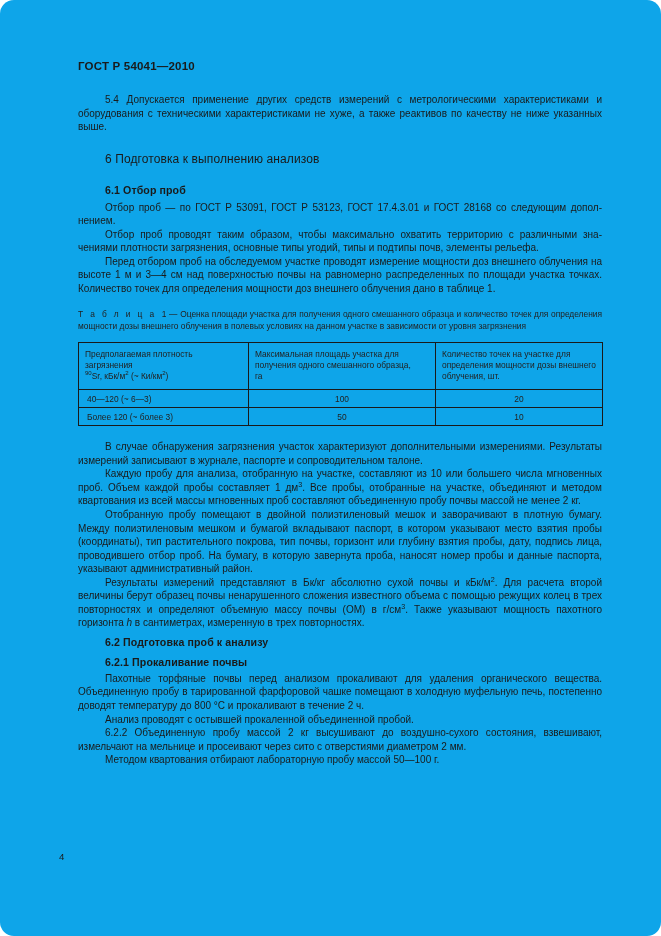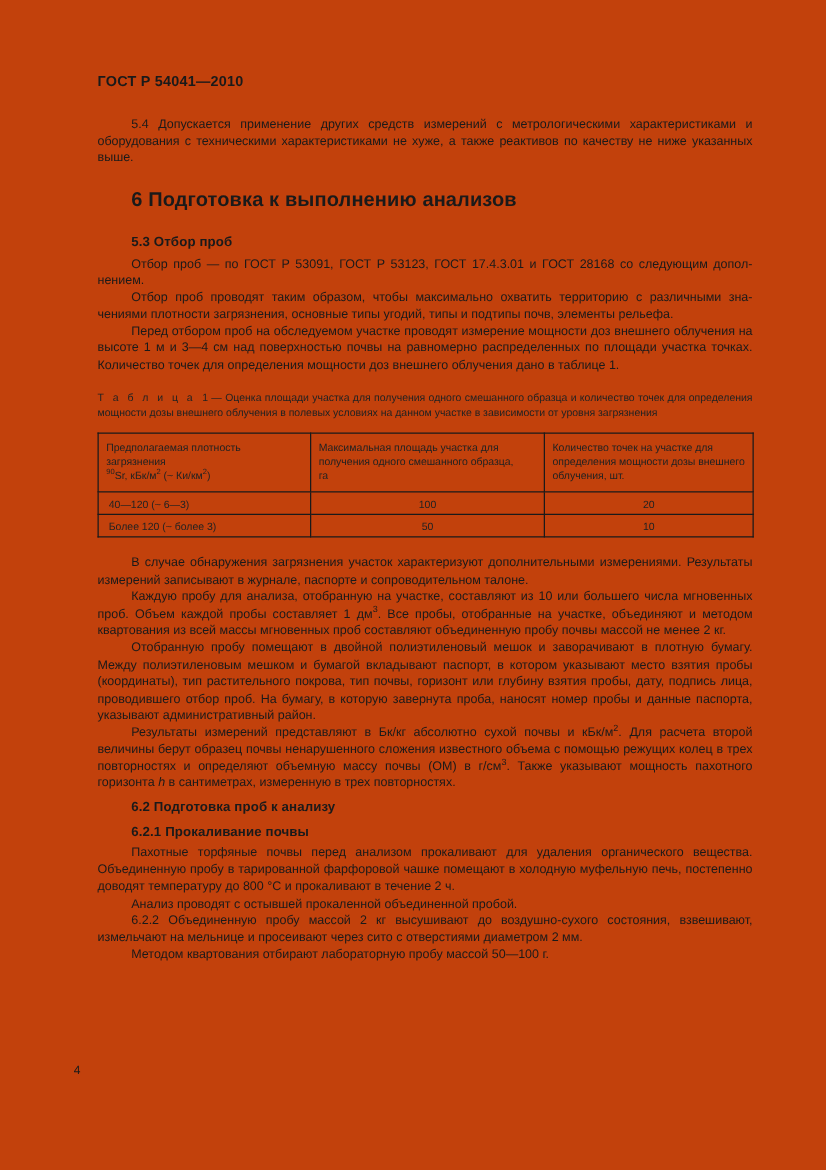--- a/index.html
+++ b/index.html
@@ -4,24 +4,25 @@
 <style>
   html, body {
     margin: 0;
     padding: 0;
     background: #ffffff;
   }
   .page {
     position: relative;
     width: 661px;
     height: 936px;
-    background: #c2410c;
+    background: #0ea5e9;
     font-family: "Liberation Sans", sans-serif;
     color: #1a1a1a;
     overflow: hidden;
+    border-radius: 14px;
   }
   .content {
     position: absolute;
     left: 78px;
     top: 0;
     width: 524px;
   }
 
   
   .doc-header {
@@ -42,22 +43,22 @@
     text-justify: inter-word;
     margin: 0;
     hyphens: manual;
   }
   .para.indent {
     text-indent: 27px;
   }
 
   
   h2.sec {
-    font-size: 16px;
-    font-weight: bold;
+    font-size: 12px;
+    font-weight: normal;
     margin: 0;
     text-indent: 27px;
     letter-spacing: 0.1px;
   }
   h3.sub {
     font-size: 10.6px;
     font-weight: bold;
     margin: 0;
     text-indent: 27px;
     letter-spacing: 0.1px;
@@ -141,21 +142,21 @@
   <div class="content" style="top:93px;">
 
     <p class="para indent">5.4  Допускается применение других средств измерений с метрологическими характеристиками и оборудования с техническими характеристиками не хуже, а также реактивов по качеству не ниже указан­ных выше.</p>
 
     <div class="gap-18"></div>
 
     <h2 class="sec">6  Подготовка к выполнению анализов</h2>
 
     <div class="gap-18"></div>
 
-    <h3 class="sub">5.3  Отбор проб</h3>
+    <h3 class="sub">6.1  Отбор проб</h3>
 
     <div class="gap-5"></div>
 
     <p class="para indent">Отбор проб — по ГОСТ Р 53091, ГОСТ Р 53123, ГОСТ 17.4.3.01 и ГОСТ 28168 со следующим допол­нением.</p>
     <p class="para indent">Отбор проб проводят таким образом, чтобы максимально охватить территорию с различными зна­чениями плотности загрязнения, основные типы угодий, типы и подтипы почв, элементы рельефа.</p>
     <p class="para indent">Перед отбором проб на обследуемом участке проводят измерение мощности доз внешнего облу­чения на высоте 1 м и 3—4 см над поверхностью почвы на равномерно распределенных по площади участка точках. Количество точек для определения мощности доз внешнего облучения дано в таблице 1.</p>
 
     <div class="gap-14"></div>
 
     <p class="tbl-caption"><span class="spaced">Т а б л и ц а</span>&nbsp; <span>1</span><span> — Оценка площади участка для получения одного смешанного образца и количество точек для определения мощности дозы внешнего облучения в полевых условиях на данном участке в зависимости от уровня загрязнения</span></p>

